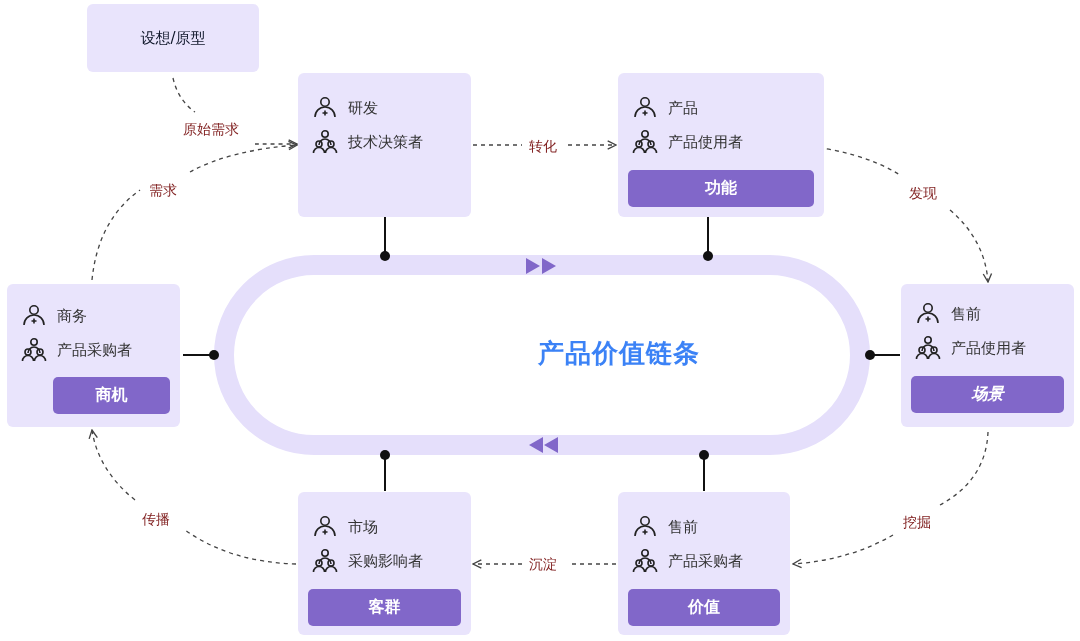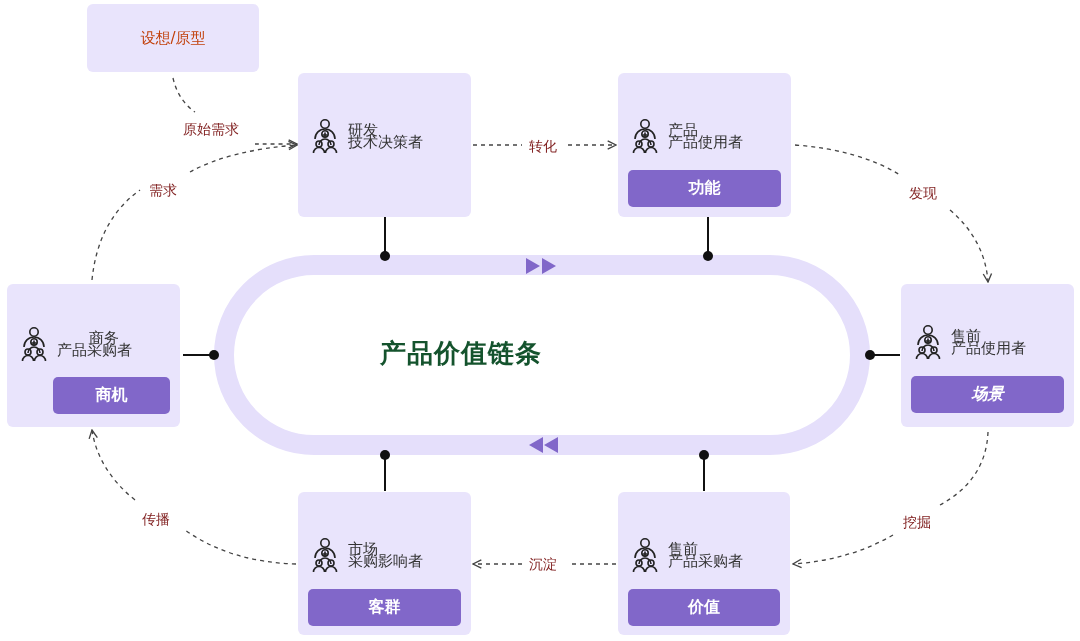--- a/index.html
+++ b/index.html
@@ -2,30 +2,30 @@
 <html><head>
 <meta charset="utf-8">
 <style>
   html, body { margin:0; padding:0; background:#ffffff; }
   body { width:1080px; height:641px; position:relative; overflow:hidden;
          font-family:"DejaVu Sans","Liberation Sans",sans-serif; color:#333; }
   svg.bg { position:absolute; left:0; top:0; }
   .card { position:absolute; background:#e9e4fc; border-radius:6px; box-sizing:border-box; }
   .card .row { position:absolute; left:14px; height:26px; display:flex; align-items:center; font-size:15px; color:#333; }
   .card .row .ic { width:26px; height:26px; margin-right:10px; display:inline-block; }
-  .card .row.r1 { top:22px;margin-top:22px; }
+  .card .row.r1 { top:22px; }
   .card .row.r2 { top:56px; }
   .card .btn { position:absolute; left:10px; right:10px; top:97px; height:37px; background:#8167c9;
                border-radius:5px; color:#fff; font-weight:bold; font-size:16px;
                display:flex; align-items:center; justify-content:center; }
   .idea { position:absolute; left:87px; top:4px; width:172px; height:68px; background:#e9e4fc;
-          border-radius:6px; display:flex; align-items:center; justify-content:center; font-size:15px; color:#c2410c; }
+          border-radius:6px; display:flex; align-items:center; justify-content:center; font-size:15px; color:#0f172a; }
   .lbl { position:absolute; font-size:14px; color:#7f1d1d; background:#fff; padding:0 3px; line-height:18px; }
-  .title { position:absolute; left:380px; top:336px; width:320px; text-align:left; font-size:26px;
-           font-weight:bold; color:#14532d; letter-spacing:1px; }
+  .title { position:absolute; left:380px; top:336px; width:320px; text-align:right; font-size:26px;
+           font-weight:bold; color:#3b82f6; letter-spacing:1px; }
 </style>
 </head>
 <body>
 
 <svg class="bg" width="1080" height="641" viewBox="0 0 1080 641">
   <defs>
     <marker id="arr" viewBox="0 0 10 10" refX="9" refY="5" markerWidth="8" markerHeight="8" orient="auto">
       <path d="M1,1 L9,5 L1,9" fill="none" stroke="#444" stroke-width="1.3"></path>
     </marker>
     <symbol id="ic-role" viewBox="0 0 26 26">
@@ -108,21 +108,21 @@
       <span>研发</span>
     </div>
   <div class="row r2">
       <svg class="ic">
         <use href="#ic-group"></use>
       </svg>
       <span>技术决策者</span>
     </div>
 </div>
 
-<div class="card" style="left:618px;top:73px;width:173px;height:144px;">
+<div class="card" style="left:618px;top:73px;width:206px;height:144px;">
   <div class="row r1">
       <svg class="ic">
         <use href="#ic-role"></use>
       </svg>
       <span>产品</span>
     </div>
   <div class="row r2">
       <svg class="ic">
         <use href="#ic-group"></use>
       </svg>
@@ -173,21 +173,21 @@
   <div class="row r2">
       <svg class="ic">
         <use href="#ic-group"></use>
       </svg>
       <span>采购影响者</span>
     </div>
   <div class="btn">客群</div>
 </div>
 
 <div class="card" style="left:7px;top:284px;width:173px;height:143px;">
-  <div class="row r1" style="top:19px;gap:32px;">
+  <div class="row r1" style="top:19px;">
       <svg class="ic">
         <use href="#ic-role"></use>
       </svg>
       <span>商务</span>
     </div>
   <div class="row r2" style="top:53px;">
       <svg class="ic">
         <use href="#ic-group"></use>
       </svg>
       <span>产品采购者</span>

